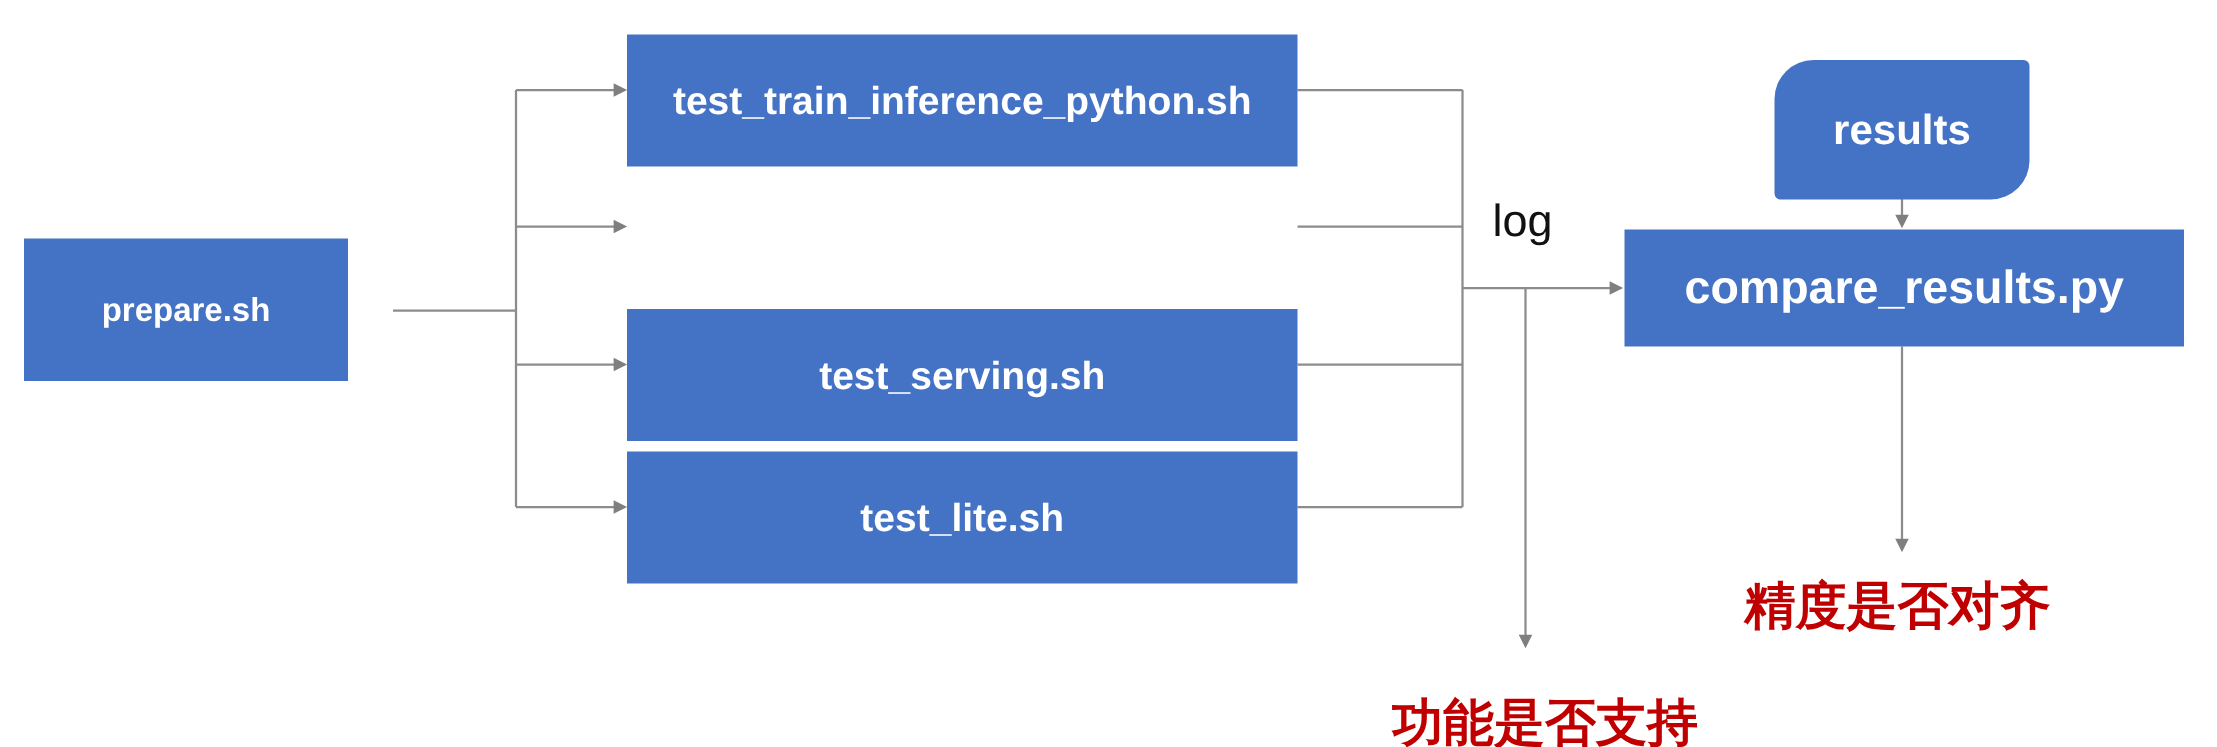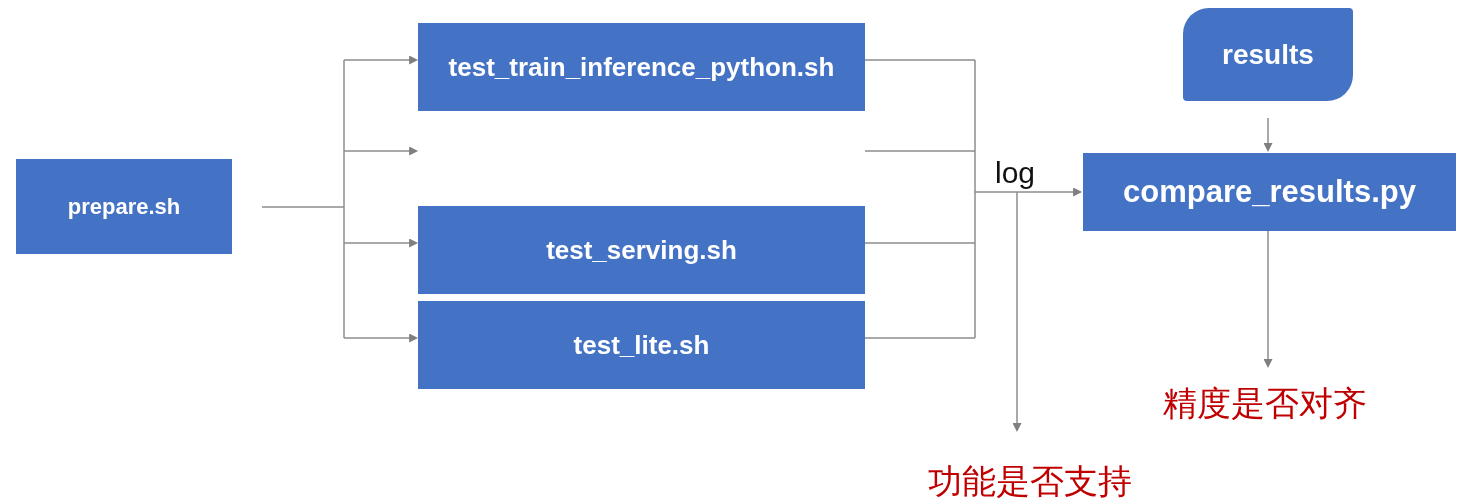--- a/index.html
+++ b/index.html
@@ -39,38 +39,38 @@
     box-sizing:border-box;
   }
   .node-prepare{left:16px;top:159px;width:216px;height:95px;font-size:22px;}
   .node-test{left:418px;width:447px;height:88px;font-size:26px;}
   .node-test-1{top:23px;}
   .node-test-2{top:114px;}
   .node-test-3{top:206px;}
   .node-test-4{top:301px;}
   .node-compare{left:1083px;top:153px;width:373px;height:78px;font-size:31px;text-align:right;}
   .node-results{
-    left:1183px;top:8px;width:170px;height:93px;font-size:28px;
+    left:1183px;top:40px;width:170px;height:93px;font-size:28px;
     border-radius:26px 4px 26px 4px;
   }
   .floating-label{
     position:absolute;
     white-space:nowrap;
   }
   .log-label{
-    left:975px;top:156px;width:80px;
+    left:975px;top:131px;width:80px;
     text-align:center;
     font-size:30px;
     color:var(--label-black);
     font-weight:normal;
   }
   .red-label{
     color:var(--label-red);
     font-size:34px;
-    font-weight:normal;
+    font-weight:bold;
     text-align:center;
     width:300px;
   }
   .func-label{left:880px;top:443px;margin-top:16px;}
   .prec-label{left:1115px;top:381px;}
 </style>
 </head>
 <body>
 
 <div class="canvas">

